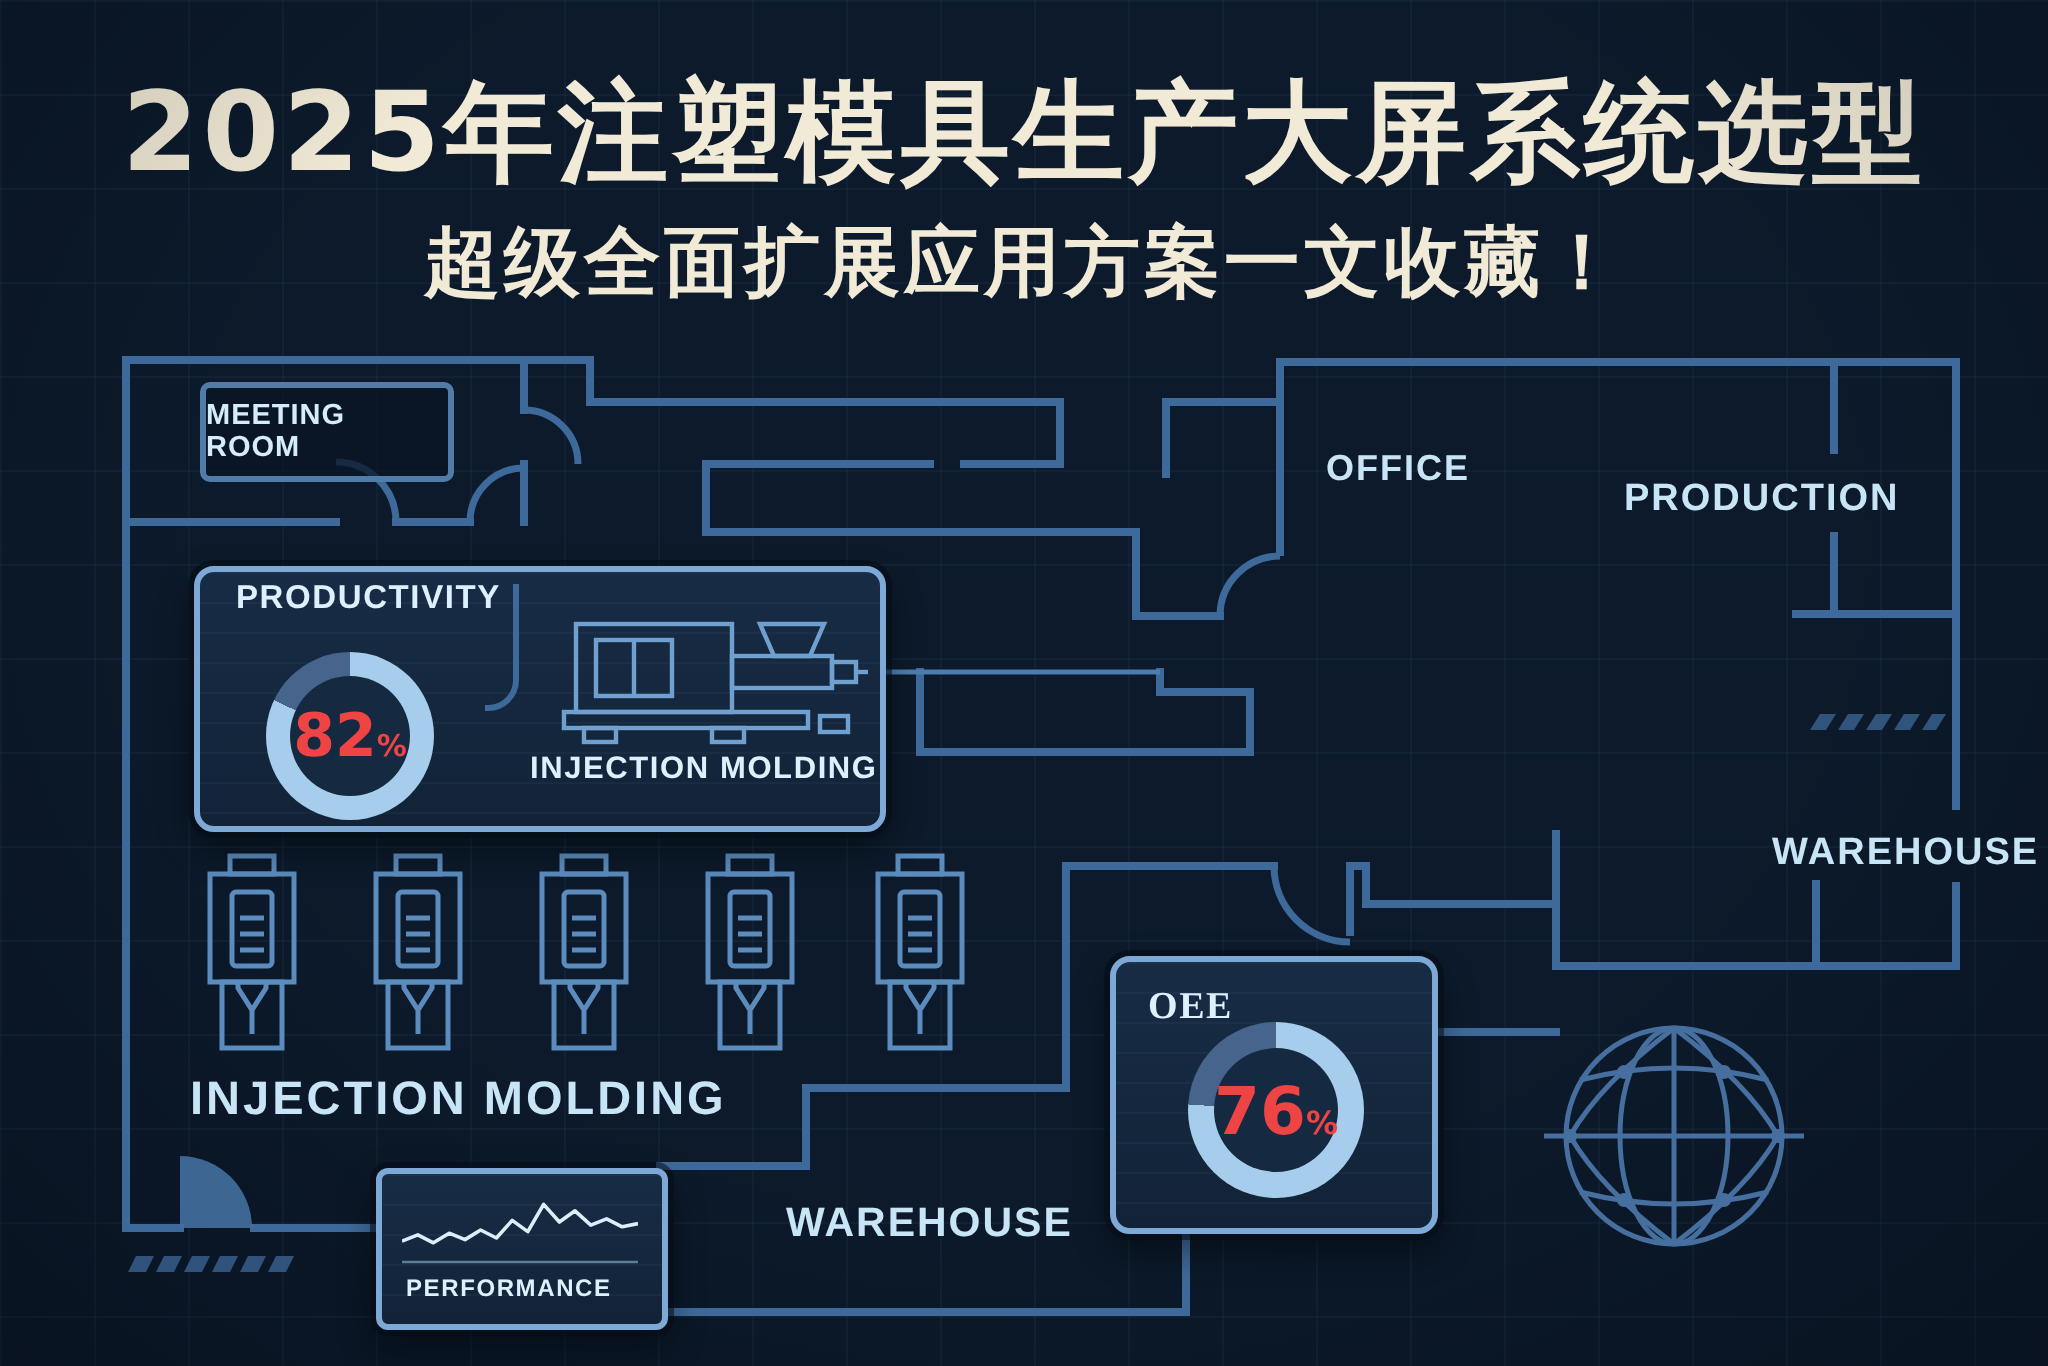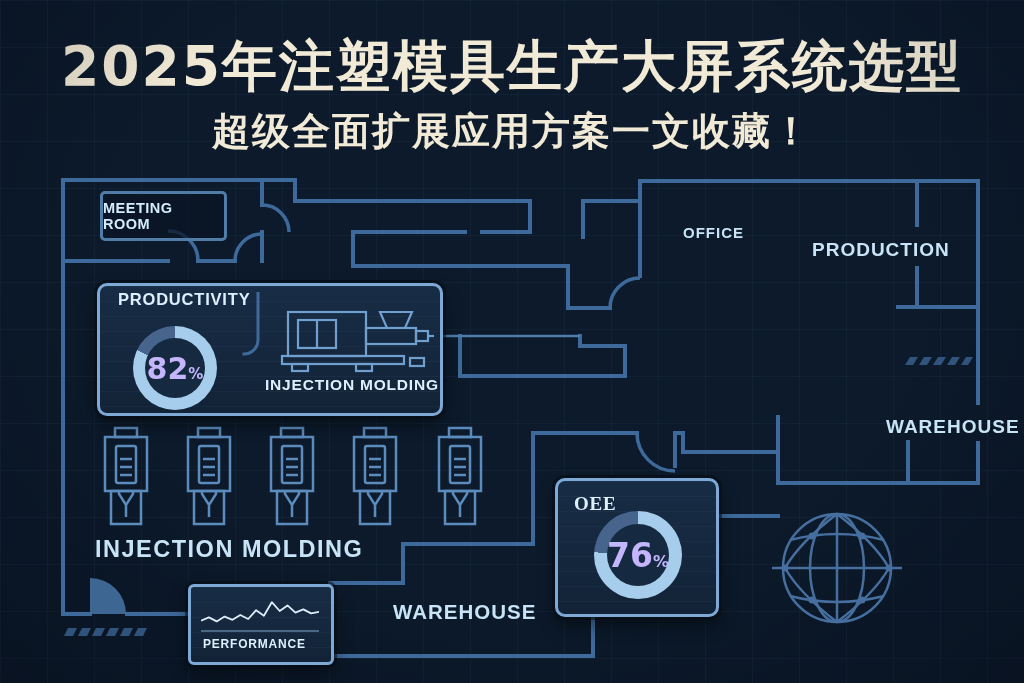--- a/index.html
+++ b/index.html
@@ -43,21 +43,21 @@
     border-radius:10px;
     background:
       repeating-linear-gradient(180deg, rgba(150,190,230,.045) 0 1px, transparent 1px 15px),
       linear-gradient(180deg,#172c45,#122337);
     box-shadow:0 0 0 3px rgba(6,12,22,.55), 0 8px 18px rgba(0,0,0,.45);}
   .panel .p-label{position:absolute;color:#dcf0fe;font-weight:bold;letter-spacing:.8px;}
   
   .gauge{position:absolute;border-radius:50%;}
   .gauge .hole{position:absolute;left:50%;top:50%;transform:translate(-50%,-50%);
     border-radius:50%;background:#152a41;display:flex;align-items:center;justify-content:center;}
-  .gauge-val{display:flex;align-items:baseline;color:#c4b5fd;font-weight:bold;
+  .gauge-val{display:flex;align-items:baseline;color:#ef4444;font-weight:bold;
     font-family:"DejaVu Sans","Liberation Sans",sans-serif;}
   
   .bar-chart{position:absolute;}
   .bar-chart .bar{position:absolute;bottom:0;border-radius:1px;}
   .tick{position:absolute;height:3px;background:#55799f;opacity:.75;border-radius:1px;}
   
   .perf-svg{position:absolute;}
 </style>
 </head>
 <body>
@@ -131,21 +131,21 @@
       <circle class="globedot" cx="889" cy="568" r="3.5"></circle>
       <circle class="globedot" cx="812" cy="600" r="3.5"></circle>
       <circle class="globedot" cx="862" cy="600" r="3.5"></circle>
     </g>
   </svg>
 
   <div class="meeting-box">
     <span>MEETING ROOM</span>
   </div>
 
-  <div class="room-label" style="left:683px;top:224px;font-size:15px;">OFFICE</div>
+  <div class="room-label" style="left:663px;top:224px;font-size:18px;">OFFICE</div>
   <div class="room-label" style="left:812px;top:239px;font-size:19px;">PRODUCTION</div>
   <div class="room-label" style="left:886px;top:416px;font-size:19px;">WAREHOUSE</div>
   <div class="room-label" style="left:393px;top:600px;font-size:20.5px;">WAREHOUSE</div>
   <div class="room-label" style="left:95px;top:536px;font-size:23.5px;letter-spacing:1.5px;">INJECTION MOLDING</div>
 
   <div class="panel" style="left:97px;top:283px;width:340px;height:127px;">
     <div class="p-label" style="left:18px;top:4px;font-size:16.5px;">PRODUCTIVITY</div>
     <div class="gauge" style="left: 33px; top: 40px; width: 84px; height: 84px; background: conic-gradient(rgb(166, 205, 236) 0deg, rgb(166, 205, 236) 295.2deg, rgb(70, 100, 140) 295.2deg, rgb(70, 100, 140) 360deg);">
       <div class="hole" style="width:60px;height:60px;">
         <div class="gauge-val">

